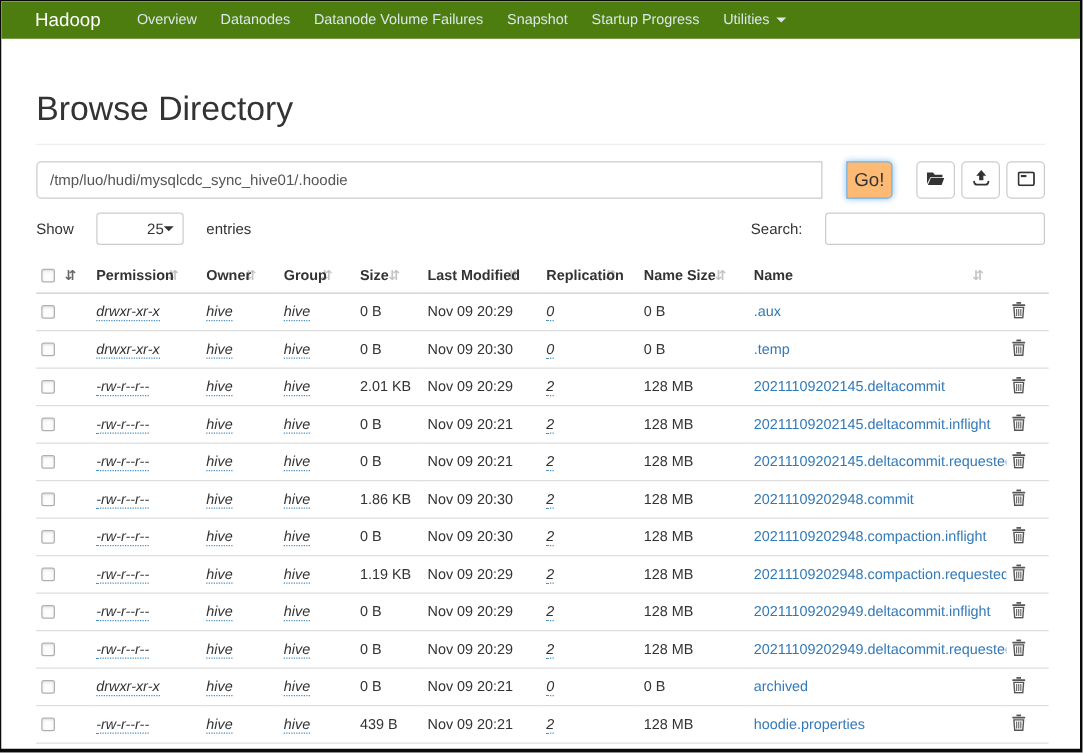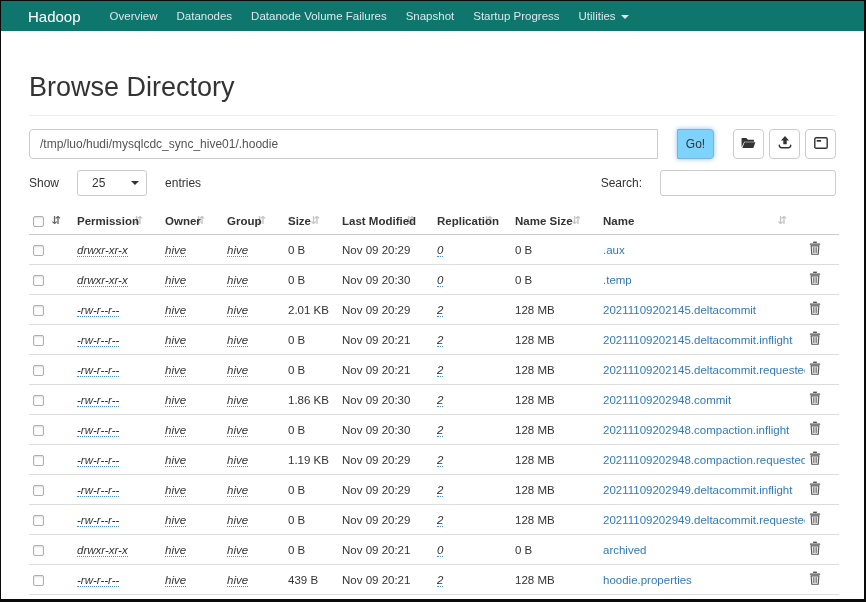--- a/index.html
+++ b/index.html
@@ -4,47 +4,47 @@
 <style>
   * { box-sizing: border-box; }
   html,body { margin:0; padding:0; background:#888; }
   body { font-family:"Liberation Sans", sans-serif; }
   .screen {
     width:866px; height:602px; background:#fff; overflow:hidden;
     border:1px solid #0a0a0a; border-right-width:2px; border-bottom-width:3px;
     position:relative;
   }
   
-  .navbar { height:30px; background:#0f766e; display:flex; align-items:center; padding:0 12px 0 27px; }
+  .navbar { height:30px; background:#4d7c0f; display:flex; align-items:center; padding:0 12px 0 27px; }
   .brand { color:#fff; font-size:15px; margin-right:29px; cursor:pointer; }
   .nav-links { display:flex; align-items:center; }
   .nav-item { color:#dce6ec; font-size:11.5px; margin-right:19px; cursor:pointer; white-space:nowrap; }
   .caret { display:inline-block; width:0; height:0; border-left:4px solid transparent;
            border-right:4px solid transparent; border-top:4px solid #dce6ec; margin-left:5px; vertical-align:middle; }
   
   .main { padding:0 28px; }
   h1 { font-size:27px; font-weight:400; color:#333; margin:41px 0 12px; }
   .rule { border:none; border-top:1px solid #eee; margin:0 0 13px; }
   
   .path-row { display:flex; align-items:flex-start; }
   .input-group { display:flex; width:742px;gap:20px; }
   .path-input { flex:1; height:30px; border:1px solid #ccc; border-radius:4px 0 0 4px;
                 padding:0 10px; font-size:12px; color:#555; outline:none; }
-  .go-btn { width:37px; height:30px; border:1px solid #79b3dd; background:#7dd3fc; margin-left:-1px;
-            border-radius:0 4px 4px 0; font-size:12px; color:#333; cursor:pointer;
+  .go-btn { width:37px; height:30px; border:1px solid #79b3dd; background:#fdba74; margin-left:-1px;
+            border-radius:0 4px 4px 0; font-size:15px; color:#333; cursor:pointer;
             box-shadow:0 0 5px rgba(102,175,233,.75); padding:0; }
   .tool-btns { display:flex; gap:5px; margin-left:19px; }
   .tool-btn { width:31px; height:30px; border:1px solid #ccc; background:#fff; border-radius:4px;
               display:flex; align-items:center; justify-content:center; cursor:pointer; padding:0; }
   
   .controls { display:flex; justify-content:space-between; align-items:center; margin-top:11px;
               font-size:12px; color:#333; }
   .show-group, .search-group { display:flex; align-items:center; gap:18px; }
   .select-box { width:70px; height:26px; border:1px solid #ccc; border-radius:3px; background:#fff;
-                display:flex; align-items:center; justify-content:space-between; padding:0 7px 0 14px; cursor:pointer; }
+                display:flex; align-items:center; justify-content:flex-end; padding:0 7px 0 14px; cursor:pointer; }
   .select-caret { width:0; height:0; border-left:4px solid transparent; border-right:4px solid transparent;
                   border-top:4px solid #333; }
   .search-input { width:176px; height:26px; border:1px solid #ccc; border-radius:3px; padding:0 8px; font-size:12px; outline:none; }
   
   table { width:810px; border-collapse:collapse; table-layout:fixed; margin-top:12px;
           font-size:11.5px; color:#333; }
   th { font-weight:700; text-align:left; padding:7px 10px 7px 4px; border-bottom:1px solid #ccc; white-space:nowrap; }
   td { padding:6px 4px; border-bottom:1px solid #ddd; white-space:nowrap; overflow:hidden; }
   .sort { float:right; font-family:"DejaVu Sans", sans-serif; font-size:11px; color:#c4c4c4;
           line-height:12px; margin-right:8px; cursor:pointer; }

